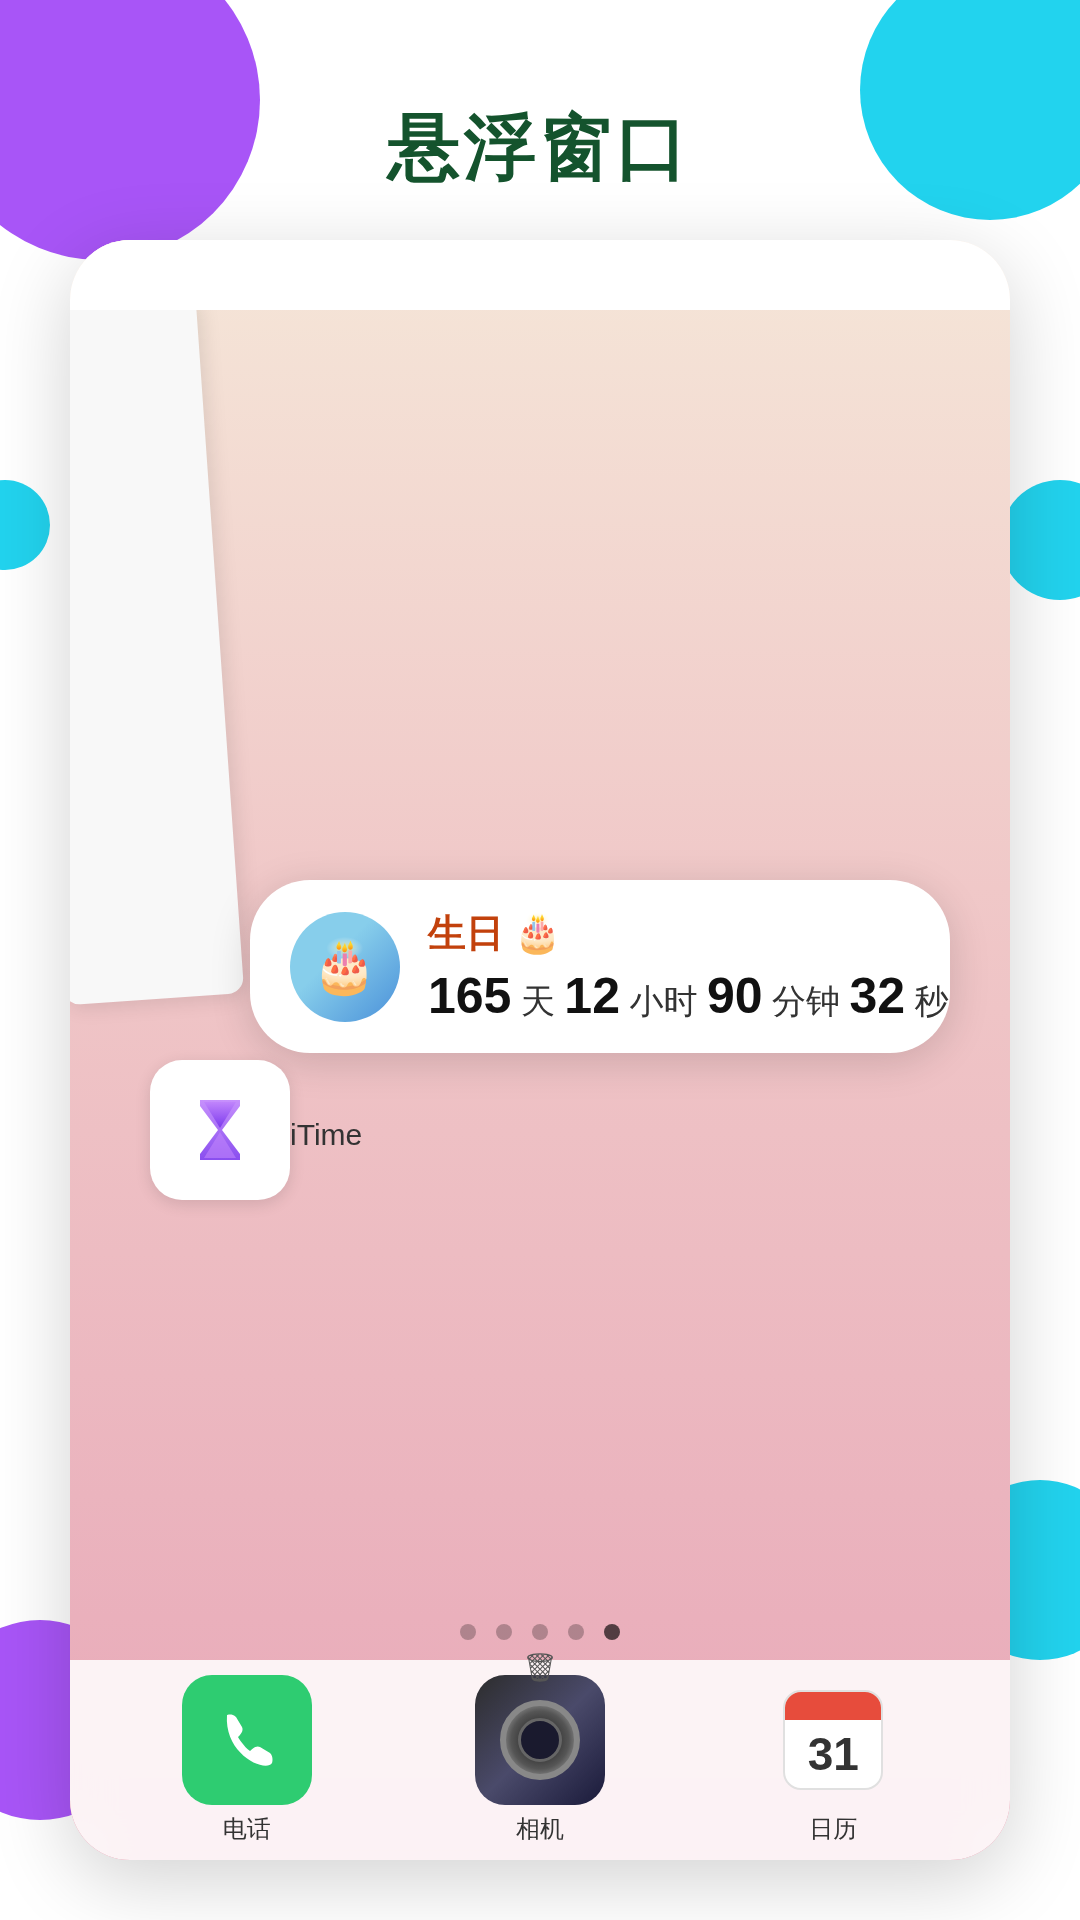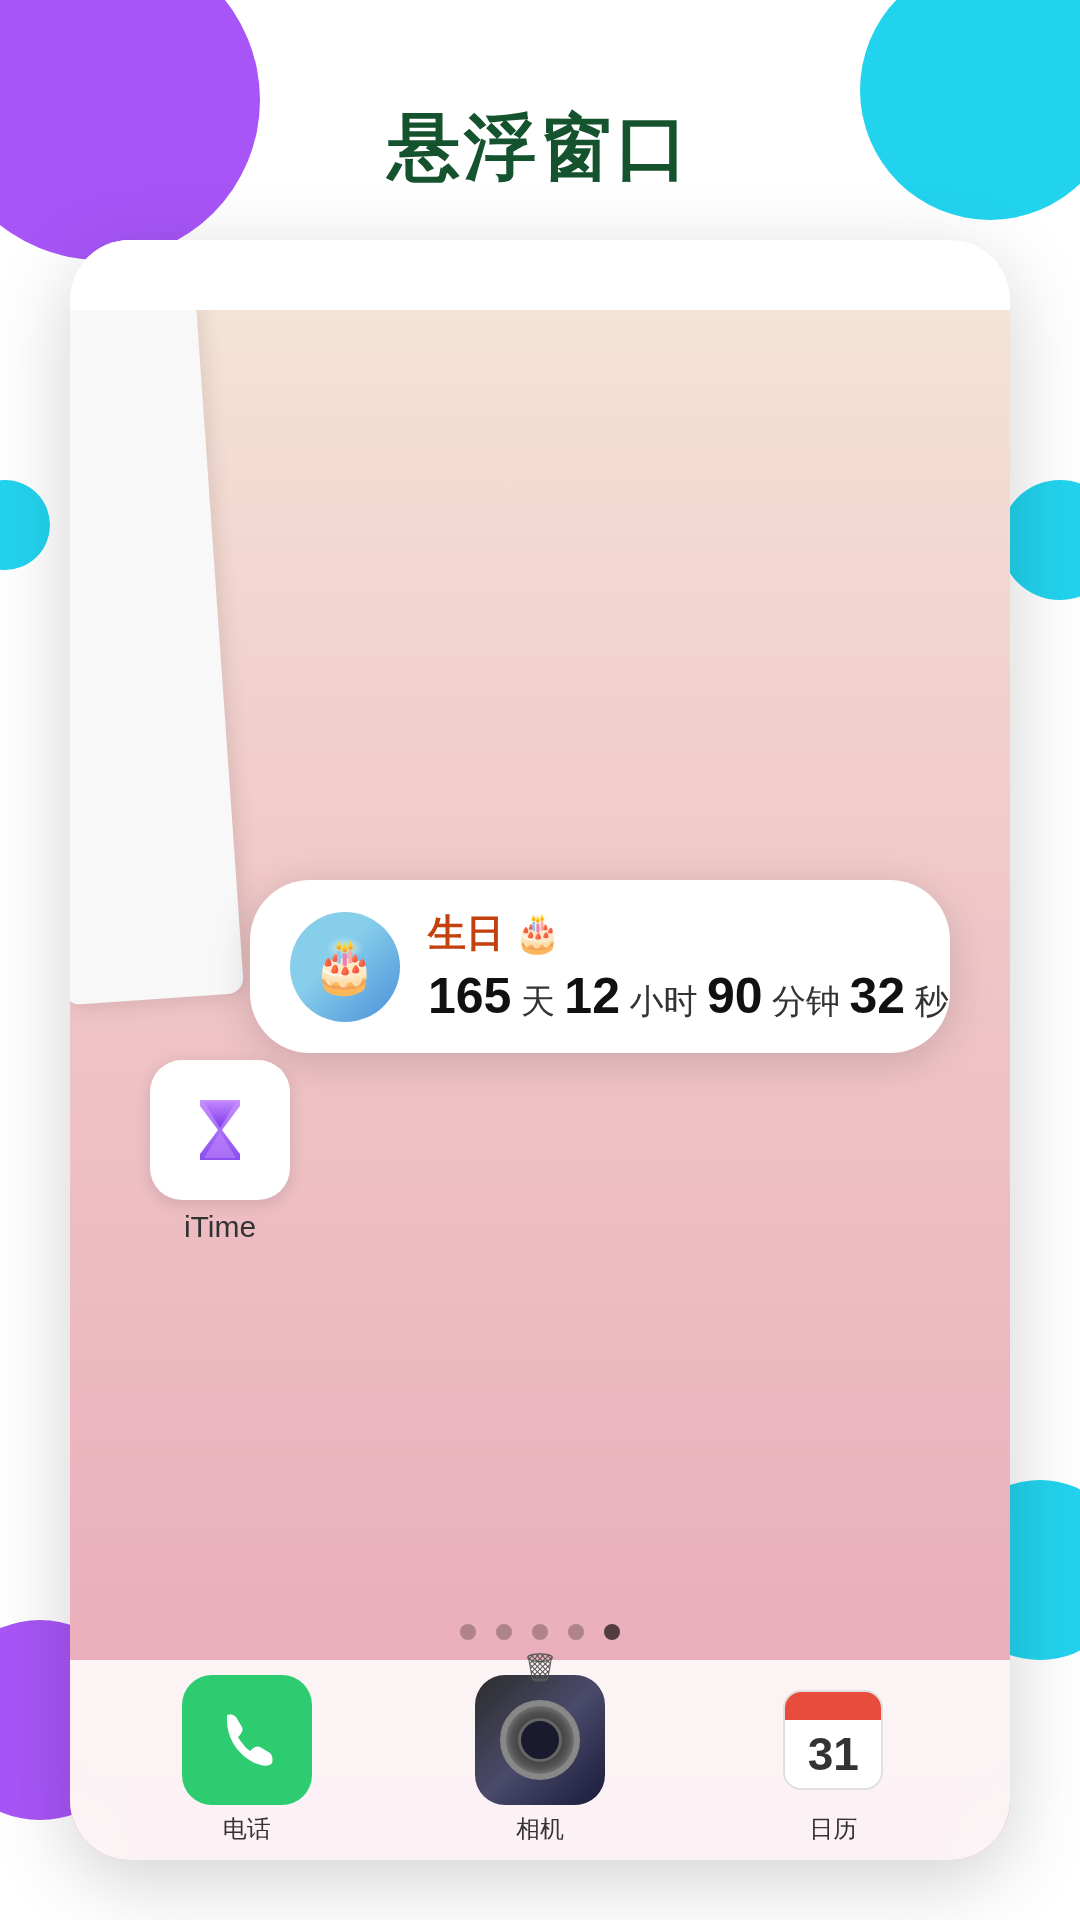--- a/index.html
+++ b/index.html
@@ -172,21 +172,21 @@
       font-size: 50px;
       color: #111;
     }
 
     
     .itime-icon {
       position: absolute;
       top: 820px;
       left: 80px;
       display: flex;
-      flex-direction: column;
+      flex-direction: row;
       align-items: center;
       z-index: 10;
     }
     .itime-icon-box {
       width: 140px;
       height: 140px;
       background: #fff;
       border-radius: 32px;
       display: flex;
       align-items: center;

